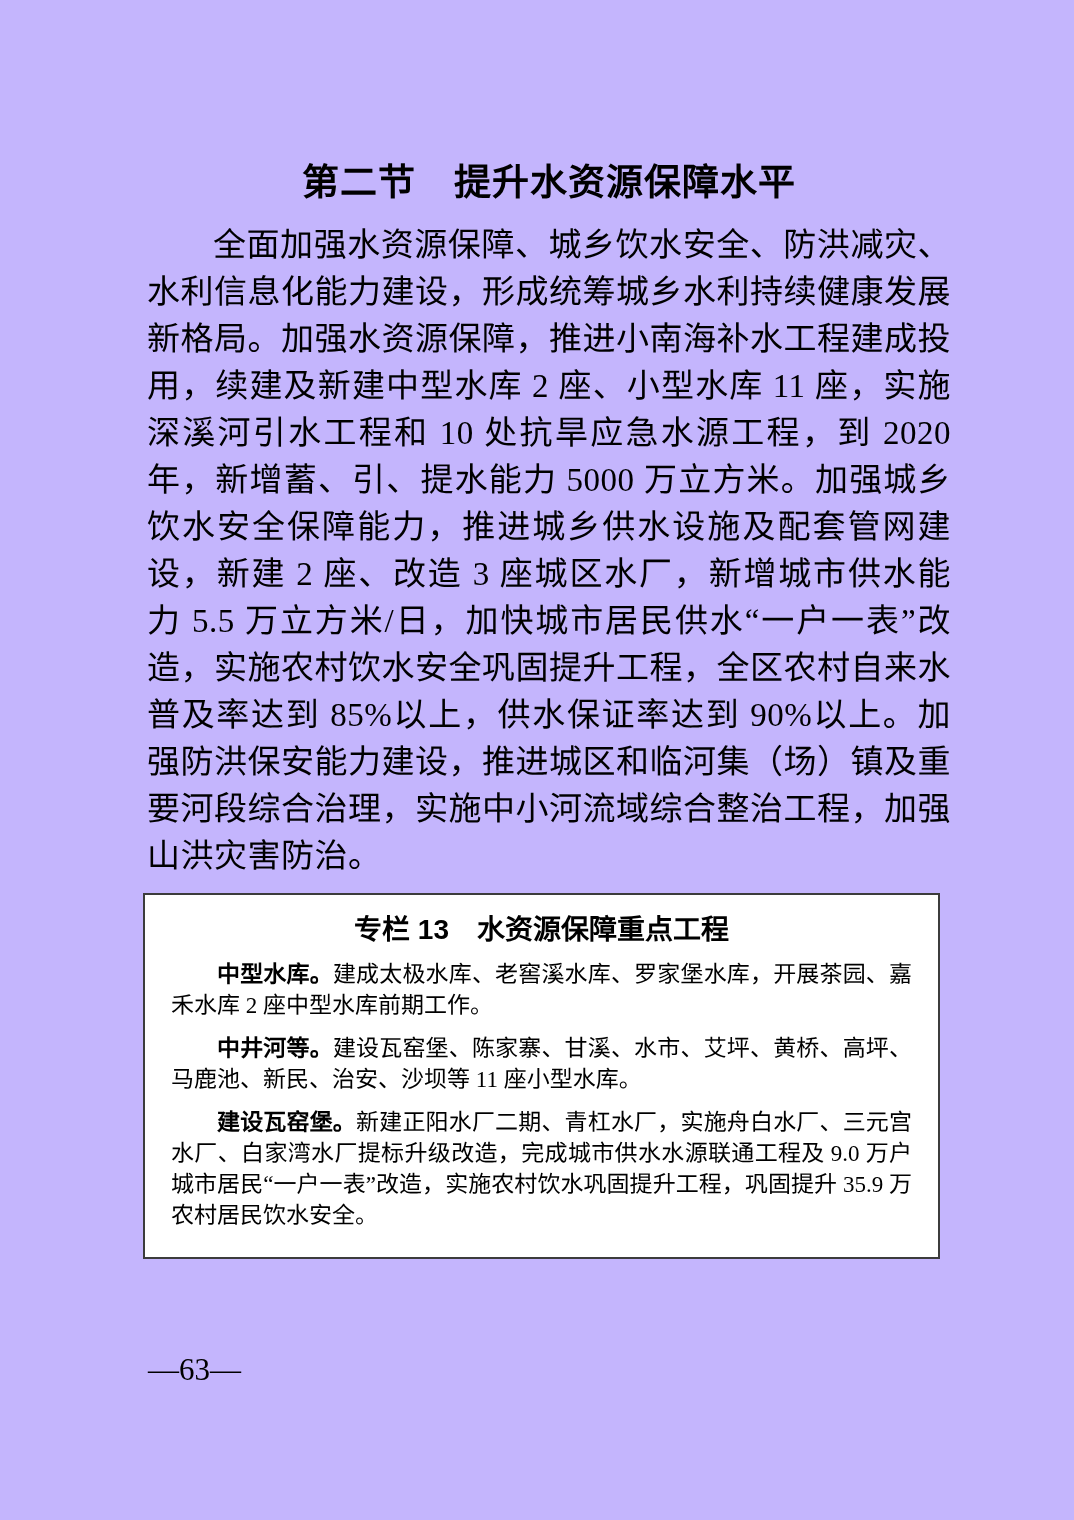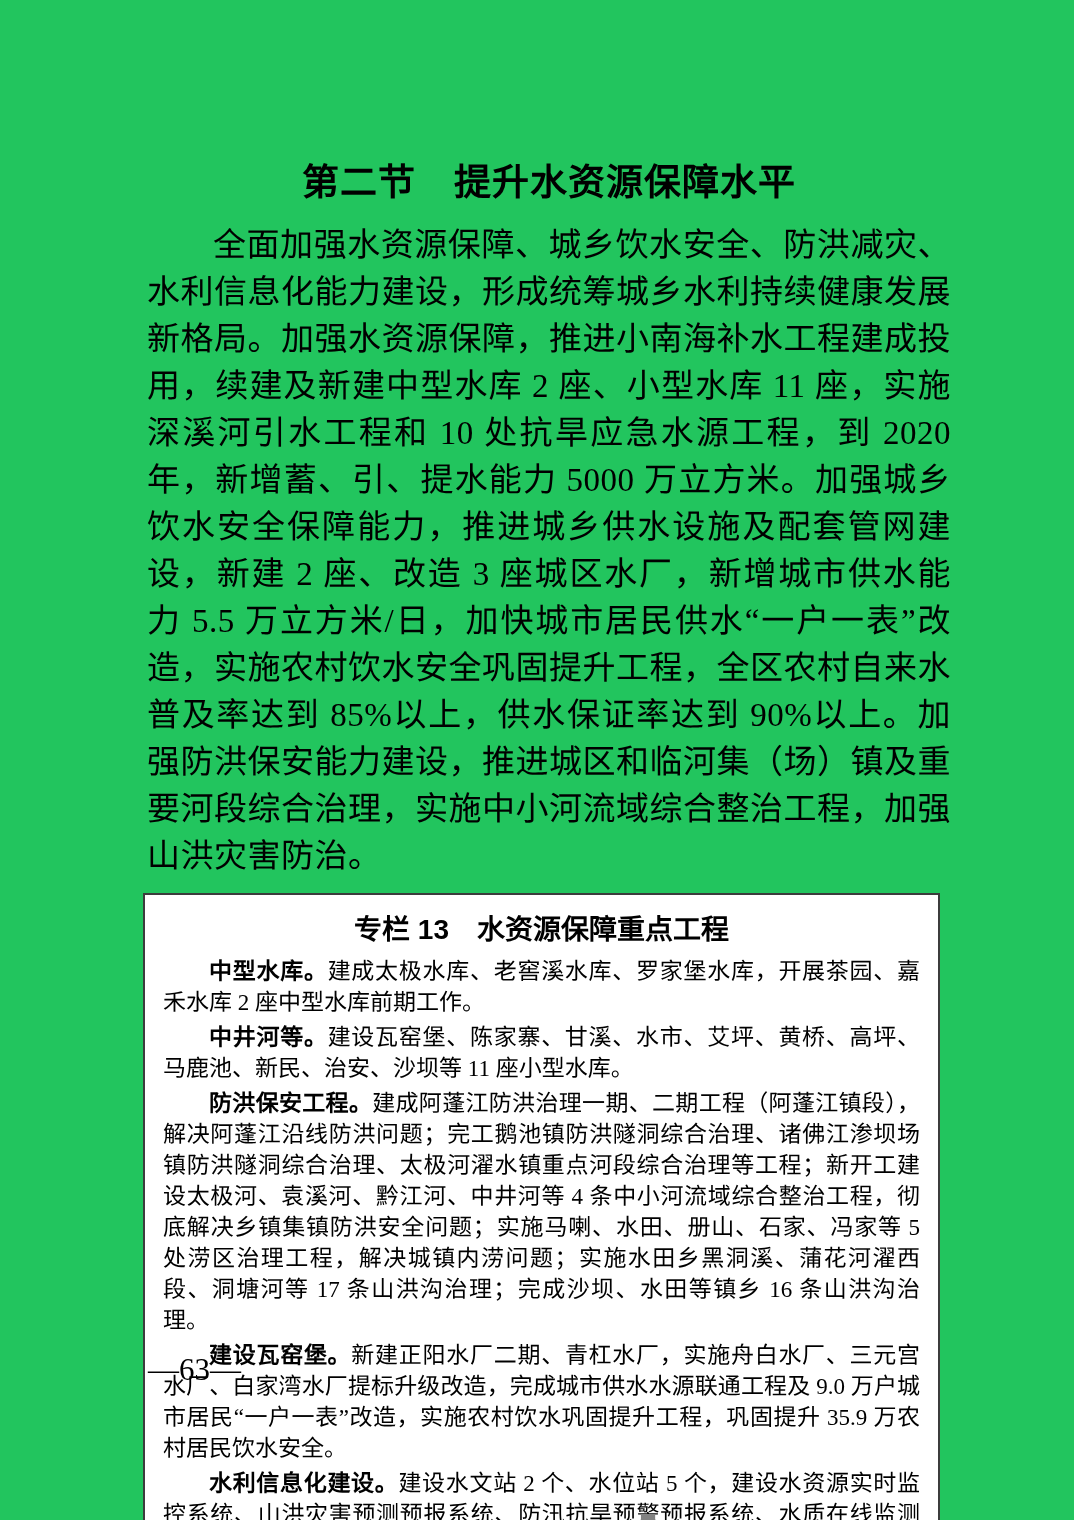--- a/index.html
+++ b/index.html
@@ -4,21 +4,21 @@
 <style>
   html, body {
     margin: 0;
     padding: 0;
     background: #ffffff;
   }
   .page {
     position: relative;
     width: 1074px;
     height: 1520px;
-    background: #22c55e;
+    background: #c4b5fd;
     color: #000000;
     font-family: "Liberation Serif", "DejaVu Serif", serif;
     overflow: hidden;
   }
   .content {
     position: absolute;
     left: 143px;
     top: 152px;
     width: 812px;
   }
@@ -48,21 +48,21 @@
     background: #ffffff;
   }
   .box-title {
     margin: 2px 0 9px 0;
     font-size: 28px;
     font-weight: bold;
     text-align: center;
     font-family: "Liberation Sans", "DejaVu Sans", sans-serif;
   }
   .box-item {
-    margin: 4px;
+    margin: 12px;
     font-size: 23px;
     line-height: 31px;
     text-align: justify;
     text-indent: 2em;
   }
   .box-item .box-label {
     font-weight: bold;
     font-family: "Liberation Sans", "DejaVu Sans", sans-serif;
   }
   .page-footer {
@@ -83,23 +83,21 @@
 
     <p class="section-body">全面加强水资源保障、城乡饮水安全、防洪减灾、水利信息化能力建设，形成统筹城乡水利持续健康发展新格局。加强水资源保障，推进小南海补水工程建成投用，续建及新建中型水库 2 座、小型水库 11 座，实施深溪河引水工程和 10 处抗旱应急水源工程，到 2020 年，新增蓄、引、提水能力 5000 万立方米。加强城乡饮水安全保障能力，推进城乡供水设施及配套管网建设，新建 2 座、改造 3 座城区水厂，新增城市供水能力 5.5 万立方米/日，加快城市居民供水“一户一表”改造，实施农村饮水安全巩固提升工程，全区农村自来水普及率达到 85%以上，供水保证率达到 90%以上。加强防洪保安能力建设，推进城区和临河集（场）镇及重要河段综合治理，实施中小河流域综合整治工程，加强山洪灾害防治。</p>
 
     <section class="feature-box">
       <div class="box-title">专栏 13　水资源保障重点工程</div>
 
       <p class="box-item"><b class="box-label">中型水库。</b><span>建成太极水库、老窖溪水库、罗家堡水库，开展茶园、嘉禾水库 2 座中型水库前期工作。</span></p>
 
       <p class="box-item"><b class="box-label">中井河等。</b><span>建设瓦窑堡、陈家寨、甘溪、水市、艾坪、黄桥、高坪、马鹿池、新民、治安、沙坝等 11 座小型水库。</span></p>
 
-      <p class="box-item"><b class="box-label">防洪保安工程。</b><span>建成阿蓬江防洪治理一期、二期工程（阿蓬江镇段），解决阿蓬江沿线防洪问题；完工鹅池镇防洪隧洞综合治理、诸佛江渗坝场镇防洪隧洞综合治理、太极河濯水镇重点河段综合治理等工程；新开工建设太极河、袁溪河、黔江河、中井河等 4 条中小河流域综合整治工程，彻底解决乡镇集镇防洪安全问题；实施马喇、水田、册山、石家、冯家等 5 处涝区治理工程，解决城镇内涝问题；实施水田乡黑洞溪、蒲花河濯西段、洞塘河等 17 条山洪沟治理；完成沙坝、水田等镇乡 16 条山洪沟治理。</span></p>
 
       <p class="box-item"><b class="box-label">建设瓦窑堡。</b><span>新建正阳水厂二期、青杠水厂，实施舟白水厂、三元宫水厂、白家湾水厂提标升级改造，完成城市供水水源联通工程及 9.0 万户城市居民“一户一表”改造，实施农村饮水巩固提升工程，巩固提升 35.9 万农村居民饮水安全。</span></p>
 
-      <p class="box-item"><b class="box-label">水利信息化建设。</b><span>建设水文站 2 个、水位站 5 个，建设水资源实时监控系统、山洪灾害预测预报系统、防汛抗旱预警预报系统、水质在线监测系统等。</span></p>
     </section>
 
   </div>
 
   <div class="page-footer">—63—</div>
 </div>
 
 </body></html>

